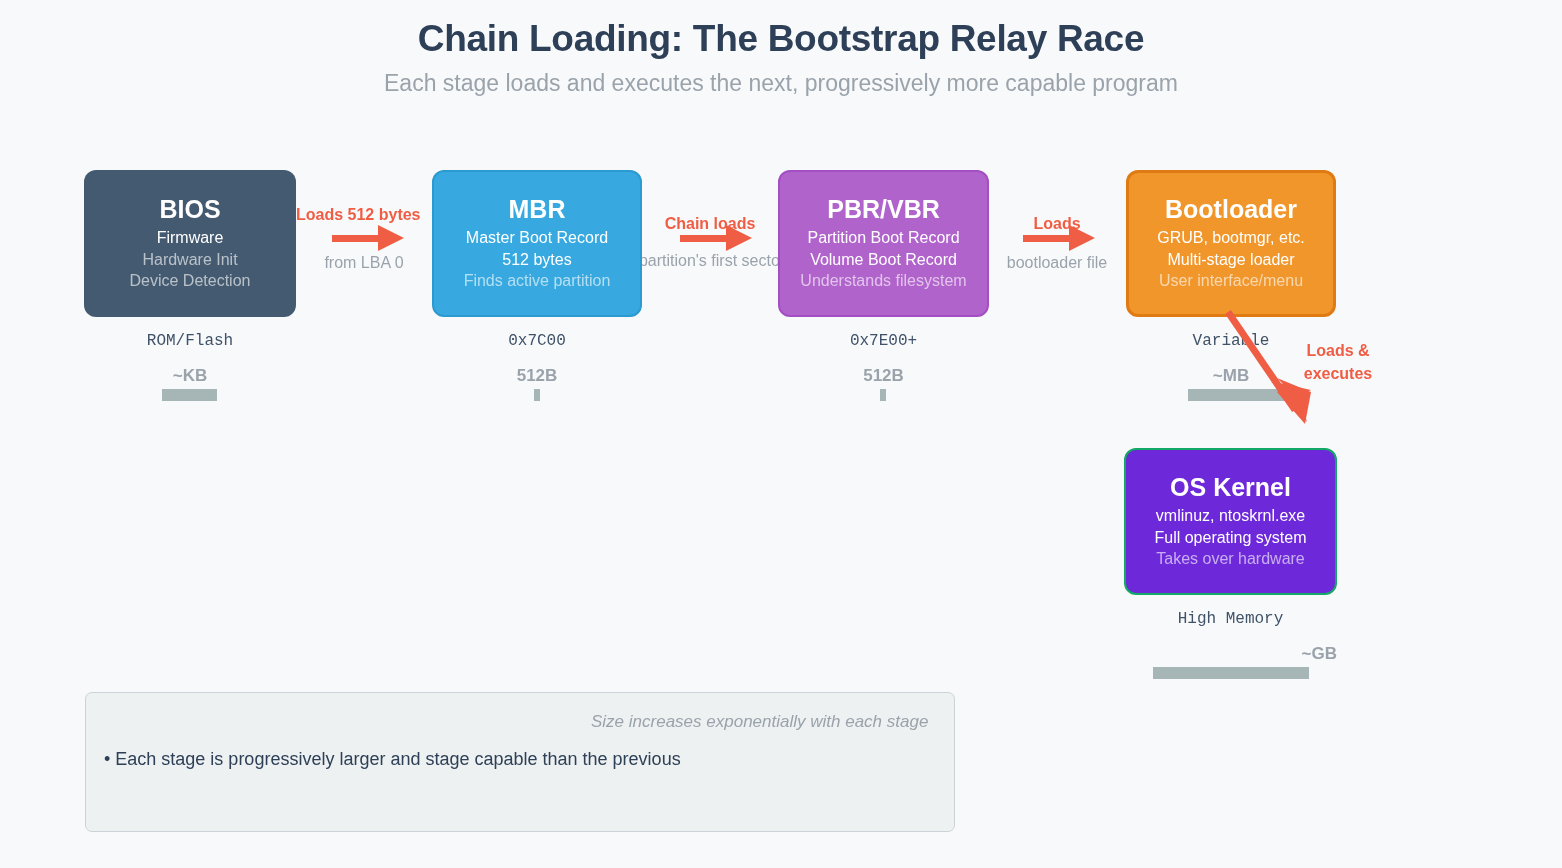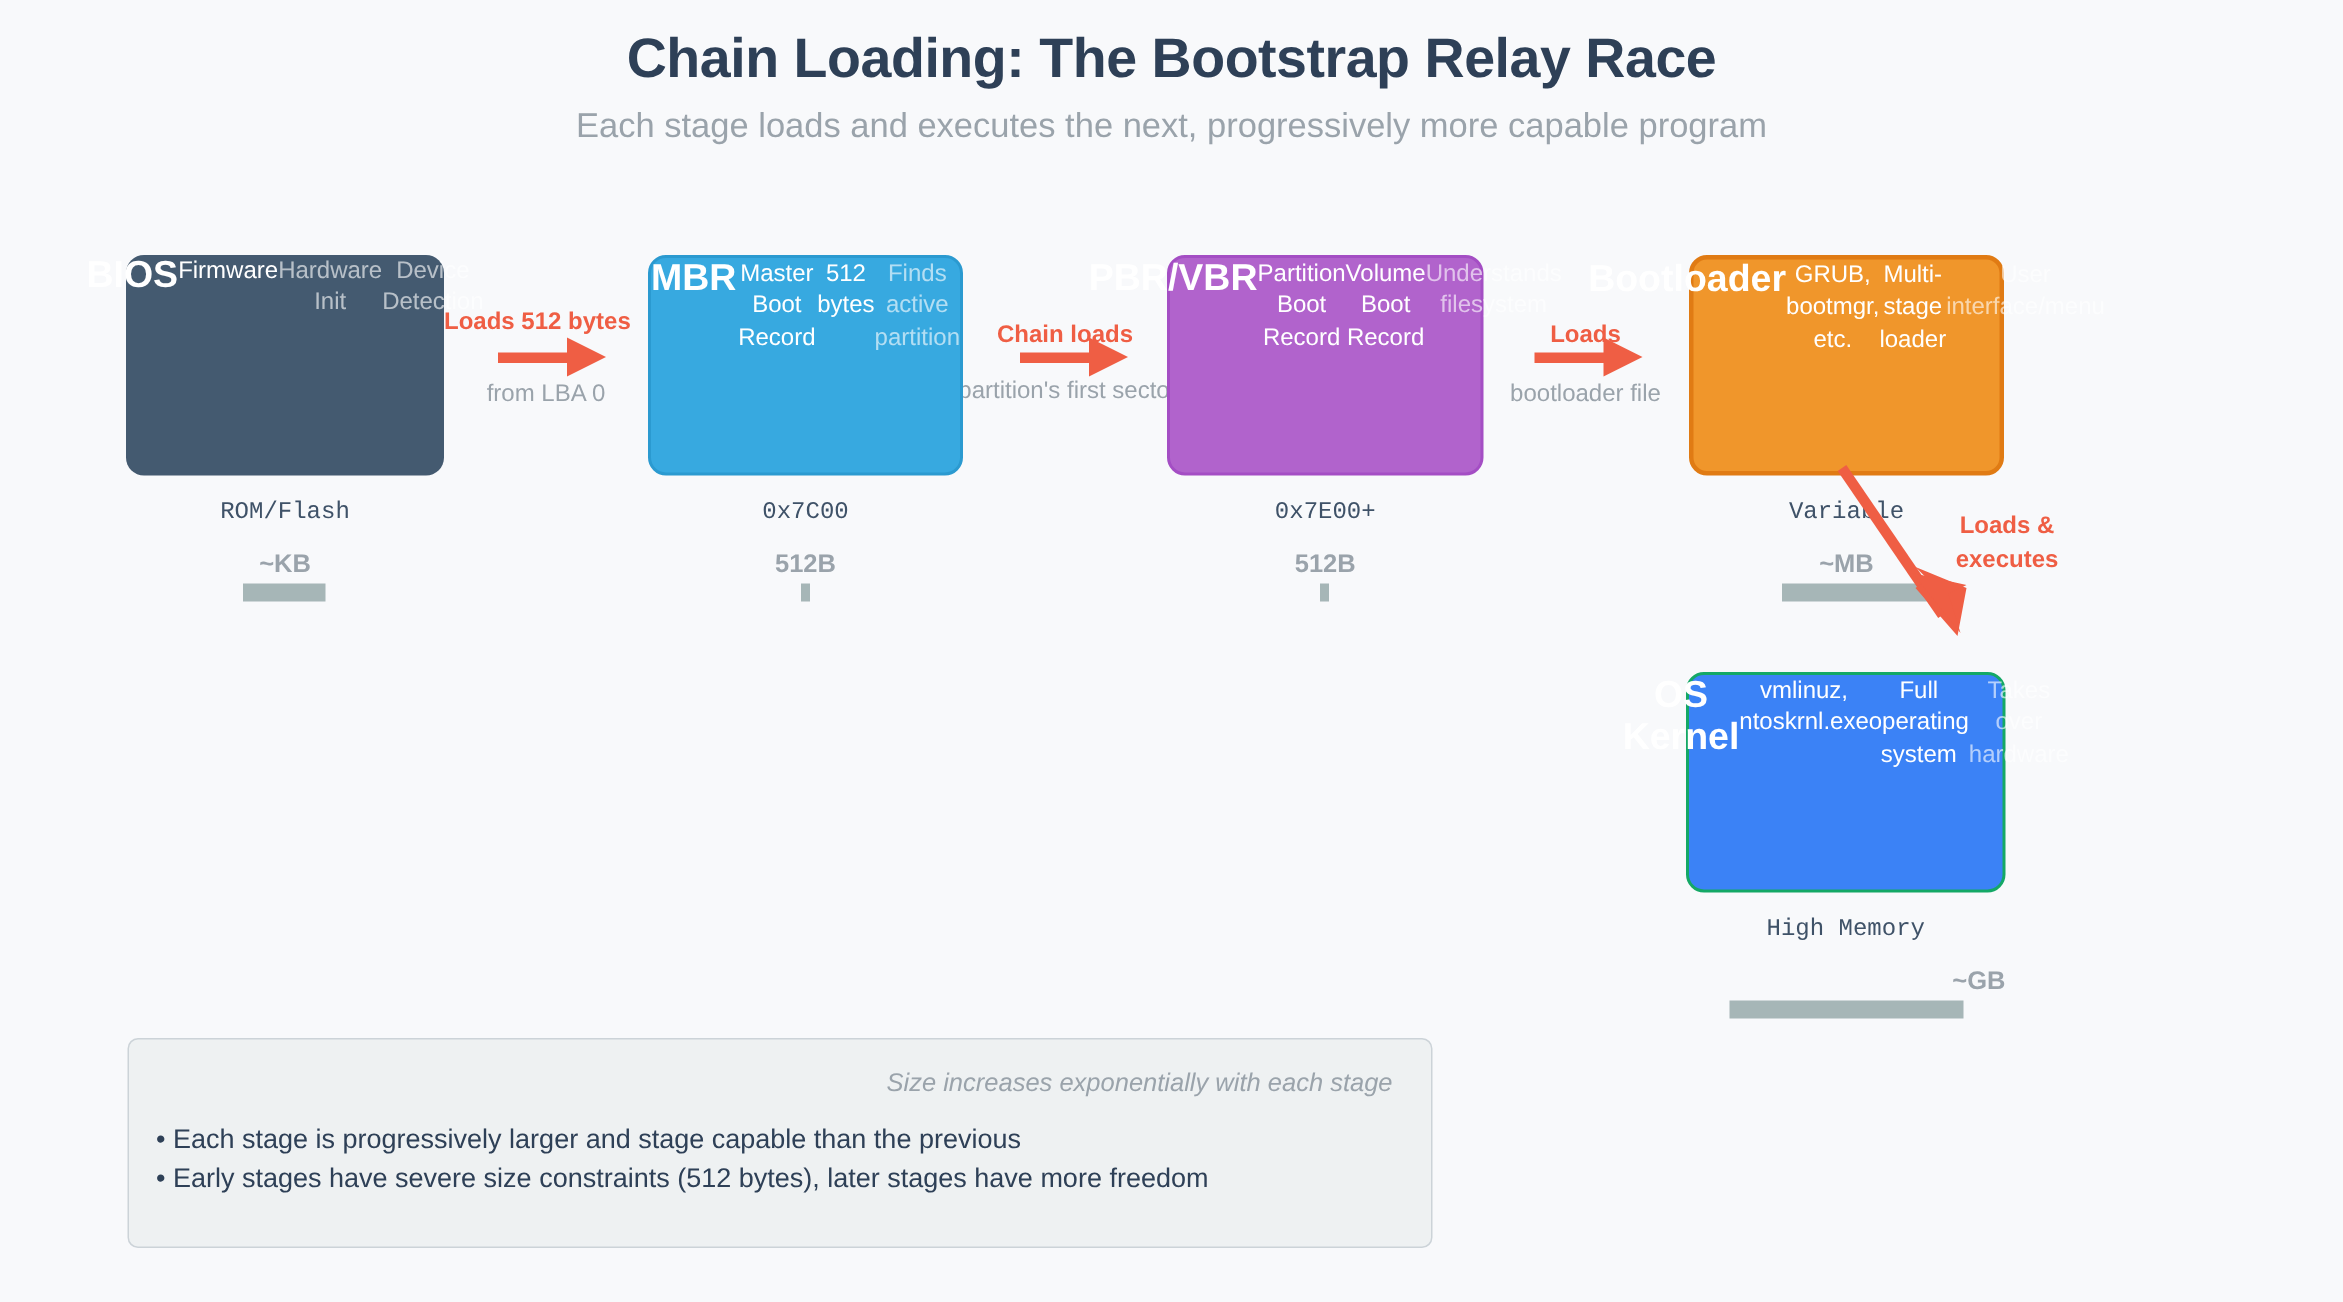--- a/index.html
+++ b/index.html
@@ -44,23 +44,23 @@
     position: absolute;
   }
   .stage-box {
     position: absolute;
     border-radius: 12px;
     box-sizing: border-box;
     text-align: center;
     color: #ffffff;
     overflow: visible;
     display: flex;
-    flex-direction: row;
+    flex-direction: column;
     justify-content: center;
-    align-items: flex-start;
+    align-items: center;
   }
   .stage-title {
     font-size: 25px;
     font-weight: bold;
     line-height: 1.1;
     margin-bottom: 4px;
   }
   .stage-line {
     font-size: 16px;
     line-height: 1.33;
@@ -259,30 +259,29 @@
   <svg width="200" height="140" style="position:absolute; left:1215px; top:300px;">
     <line x1="13" y1="12" x2="80" y2="110" stroke="#ef5e44" stroke-width="7"></line>
     <polygon points="90,124 62,92 70,86 62,78 96,92" fill="#ef5e44"></polygon>
     <polygon points="60,82 92,122 84,96 96,90" fill="#ef5e44"></polygon>
   </svg>
   <div class="conn-label" style="left:1285px; top:342px; width:106px; text-align:center;">Loads &amp;</div>
   <div class="conn-label" style="left:1285px; top:365px; width:106px; text-align:center;">executes</div>
 </div>
 
 <div class="stage">
-  <div class="stage-box" style="left:1124px; top:448px; width:213px; height:147px; background:#3b82f6; border:2px solid #14a866;">
+  <div class="stage-box" style="left:1124px; top:448px; width:213px; height:147px; background:#6d28d9; border:2px solid #14a866;">
     <div class="stage-title">OS Kernel</div>
     <div class="stage-line">vmlinuz, ntoskrnl.exe</div>
     <div class="stage-line">Full operating system</div>
     <div class="stage-line muted">Takes over hardware</div>
   </div>
   <div class="addr-label" style="left:1124px; top:610px; width:213px;">High Memory</div>
   <div class="size-label" style="left:1124px; top:644px; width:213px;text-align:right;">~GB</div>
   <div class="size-bar" style="left:1153px; top:667px; width:156px;"></div>
 </div>
 
 <div id="key-concepts">
   <div id="kc-note">Size increases exponentially with each stage</div>
   <div id="kc-list">
     <div class="kc-item">• Each stage is progressively larger and stage capable than the previous</div>
-    <div class="kc-item">• Early stages have severe size constraints (512 bytes), later stages have more freedom</div>
   </div>
 </div>
 
 </body></html>

